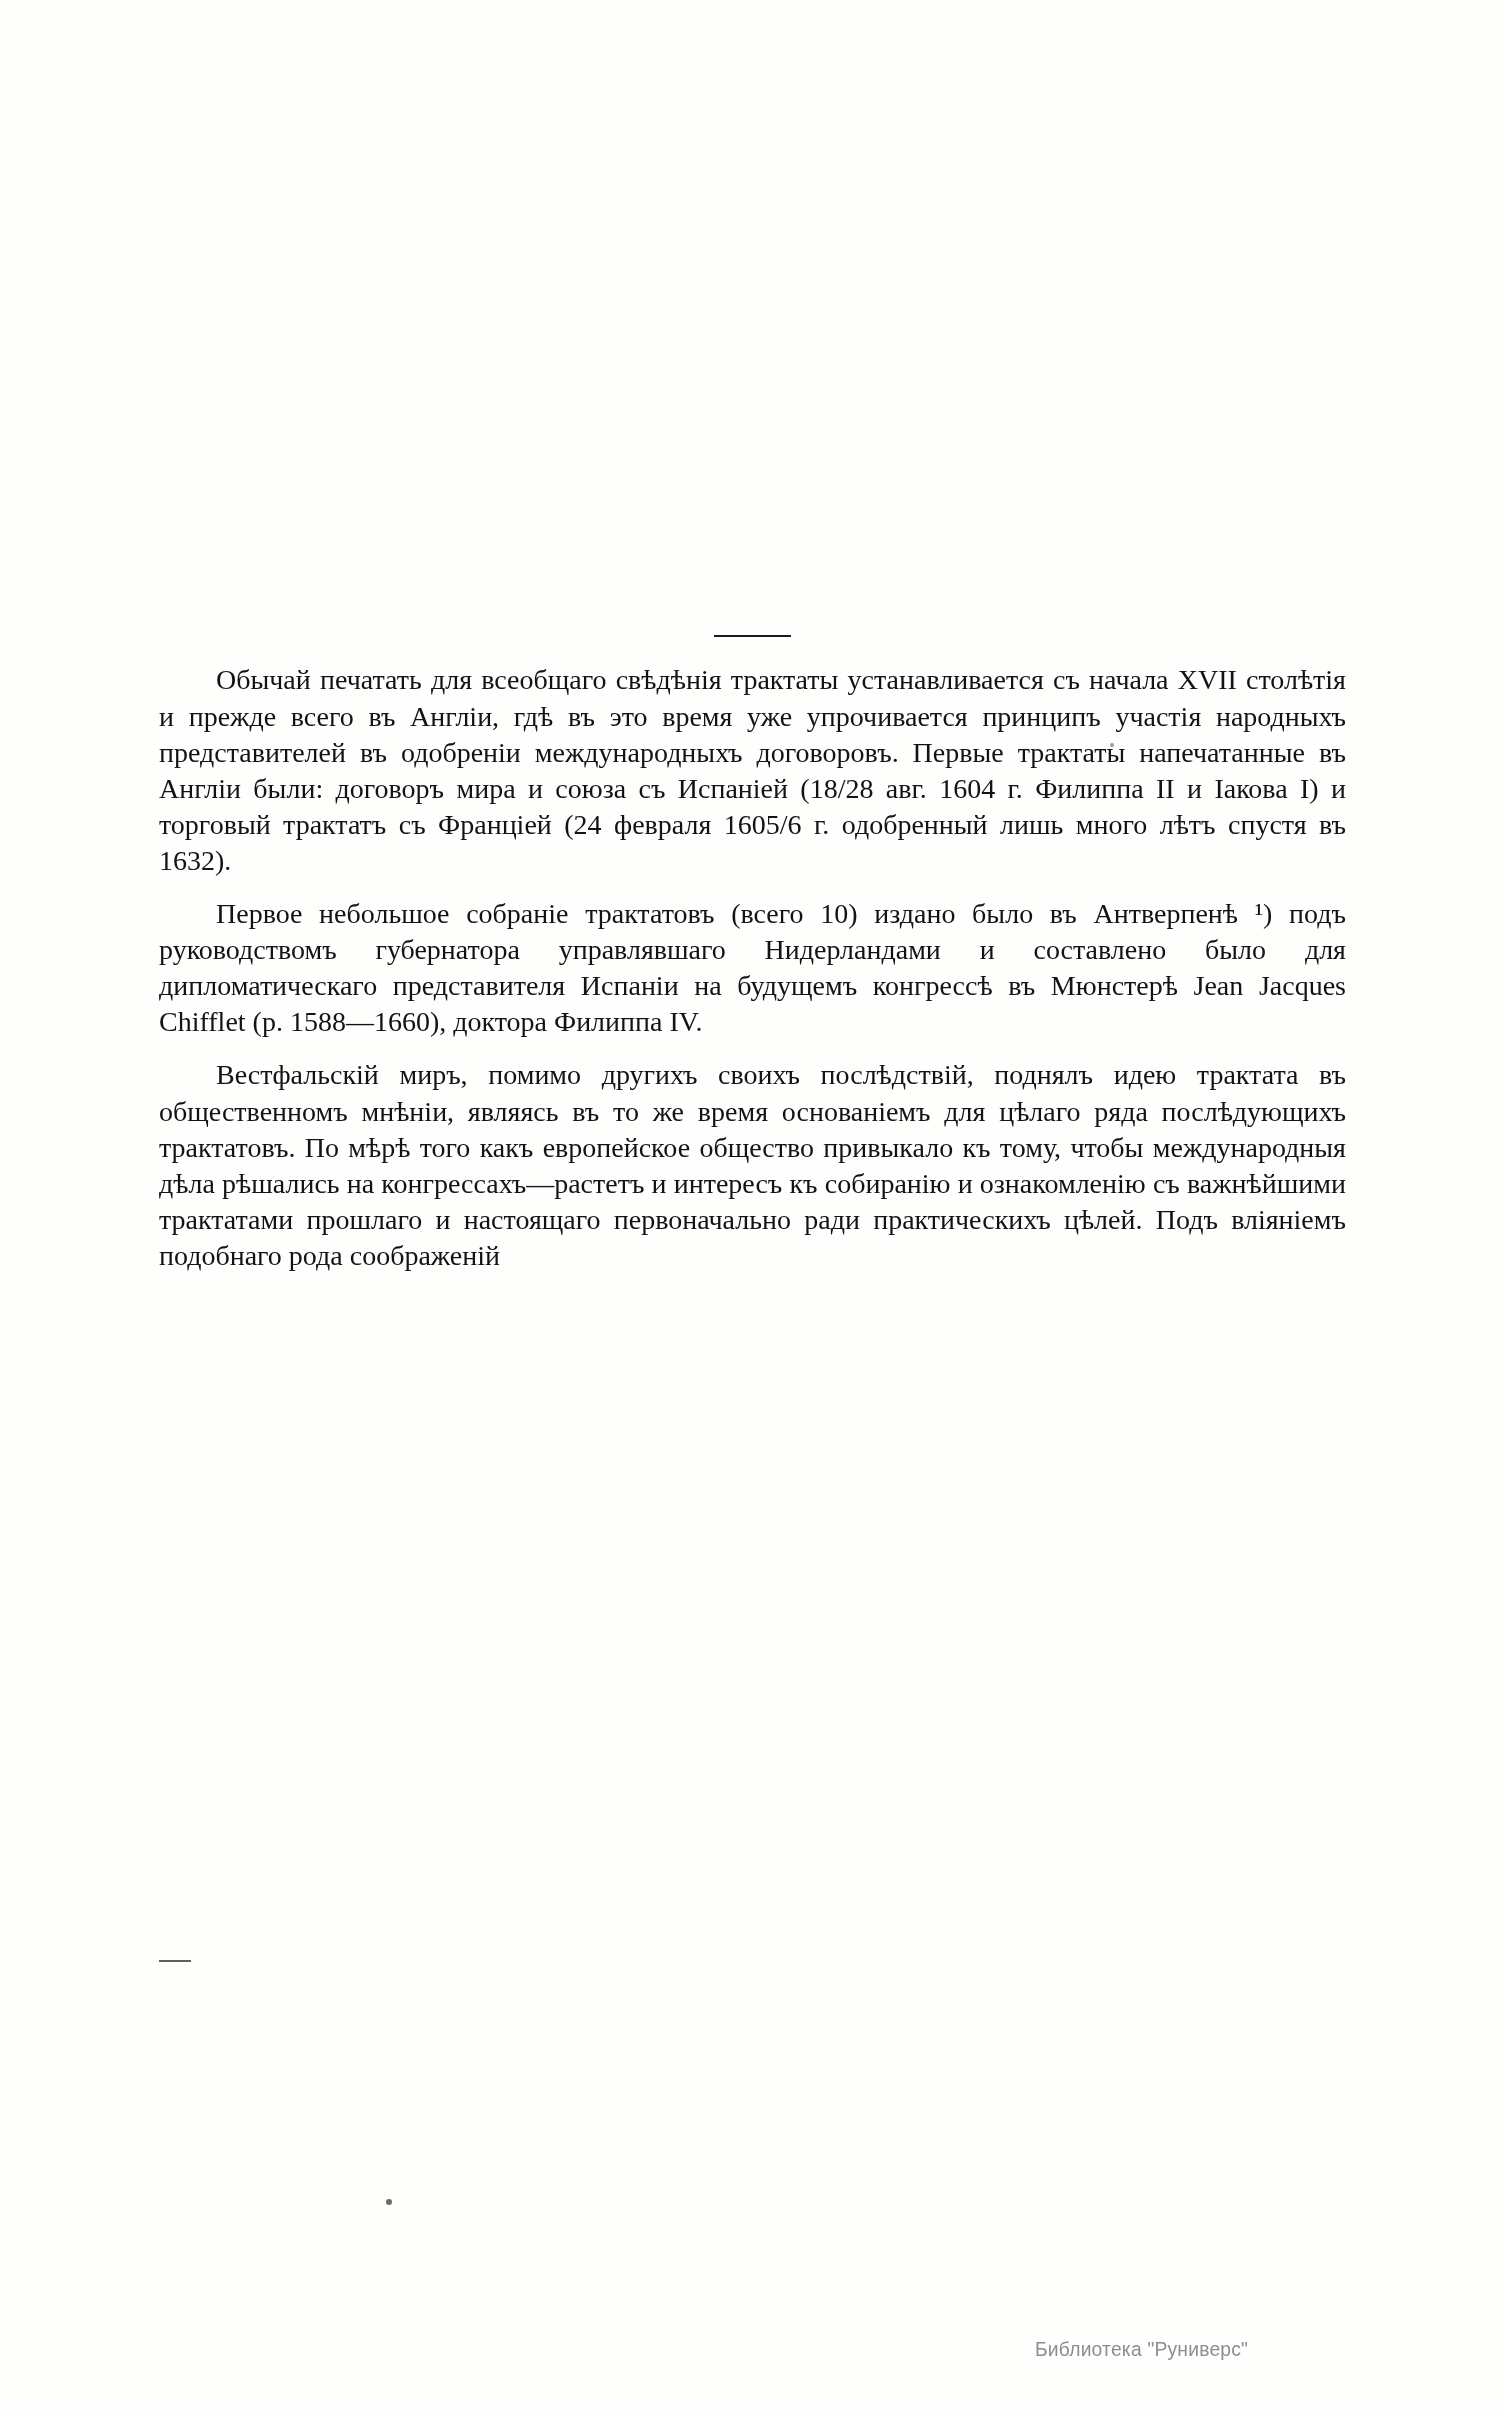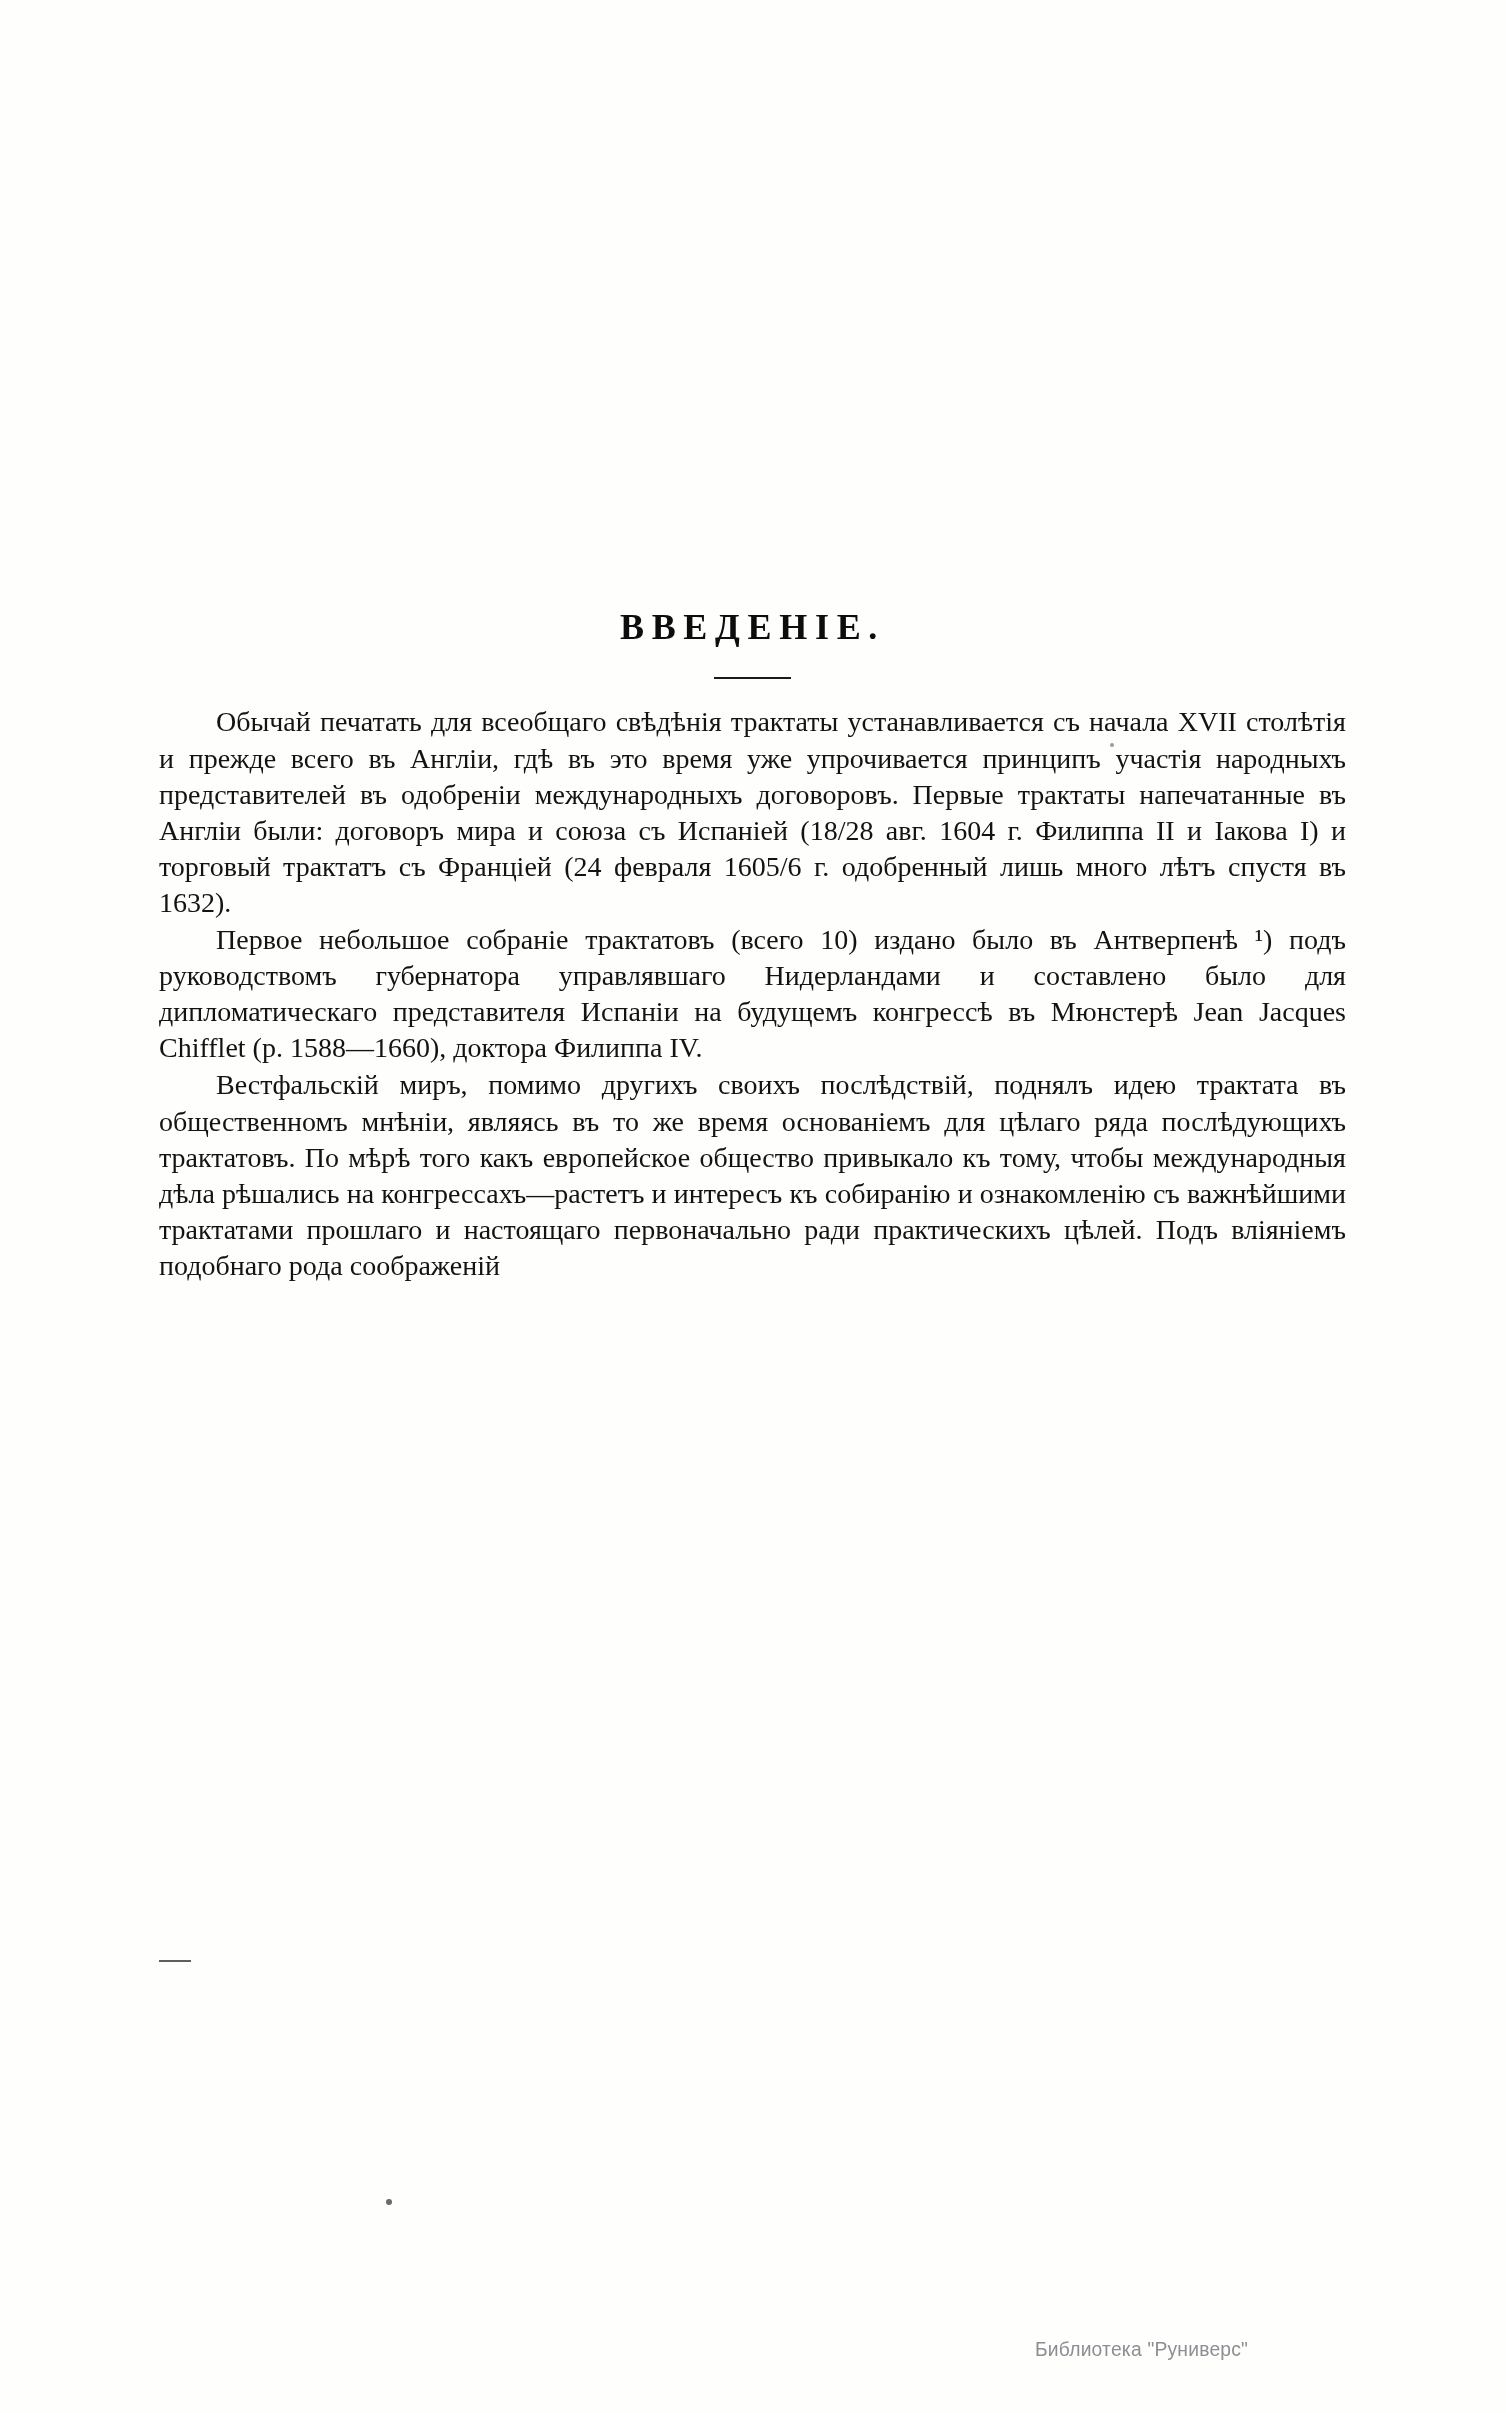--- a/index.html
+++ b/index.html
@@ -63,21 +63,21 @@
     line-height: 1.29;
     text-align: justify;
     color: #131313;
     margin: 0;
     text-indent: 57px;
     -webkit-hyphens: none;
     hyphens: none;
   }
 
   .para + .para {
-    margin-top: 1px;
+    margin-top: 17px;
   }
 
   .rule-short {
     position: absolute;
     left: 159px;
     top: 1960px;
     width: 32px;
     height: 1.9px;
     background: #2a2a2a;
     opacity: 0.75;
@@ -124,21 +124,20 @@
     border-radius: 50%;
     opacity: 0.75;
   }
 </style>
 </head>
 <body>
 
 <div id="page">
 
   <div id="text-column">
-    <h1 class="doc-title">ВВЕДЕНІЕ.</h1>
     <div class="title-rule"></div>
 
     <p class="para">Обычай печатать для всеобщаго свѣдѣнія трактаты устанавливается съ начала XVII столѣтія и прежде всего въ Англіи, гдѣ въ это время уже упрочивается принципъ участія народныхъ представителей въ одобреніи международныхъ договоровъ. Первые трактаты напечатанные въ Англіи были: договоръ мира и союза съ Испаніей (18/28 авг. 1604 г. Филиппа II и Іакова I) и торговый трактатъ съ Франціей (24 февраля 1605/6 г. одобренный лишь много лѣтъ спустя въ 1632).</p>
     <p class="para">Первое небольшое собраніе трактатовъ (всего 10) издано было въ Антверпенѣ ¹) подъ руководствомъ губернатора управлявшаго Нидерландами и составлено было для дипломатическаго представителя Испаніи на будущемъ конгрессѣ въ Мюнстерѣ Jean Jacques Chifflet (р. 1588—1660), доктора Филиппа IV.</p>
     <p class="para">Вестфальскій миръ, помимо другихъ своихъ послѣдствій, поднялъ идею трактата въ общественномъ мнѣніи, являясь въ то же время основаніемъ для цѣлаго ряда послѣдующихъ трактатовъ. По мѣрѣ того какъ европейское общество привыкало къ тому, чтобы международныя дѣла рѣшались на конгрессахъ—растетъ и интересъ къ собиранію и ознакомленію съ важнѣйшими трактатами прошлаго и настоящаго первоначально ради практическихъ цѣлей. Подъ вліяніемъ подобнаго рода соображеній</p>
   </div>
 
   <div class="rule-short"></div>
 
 

